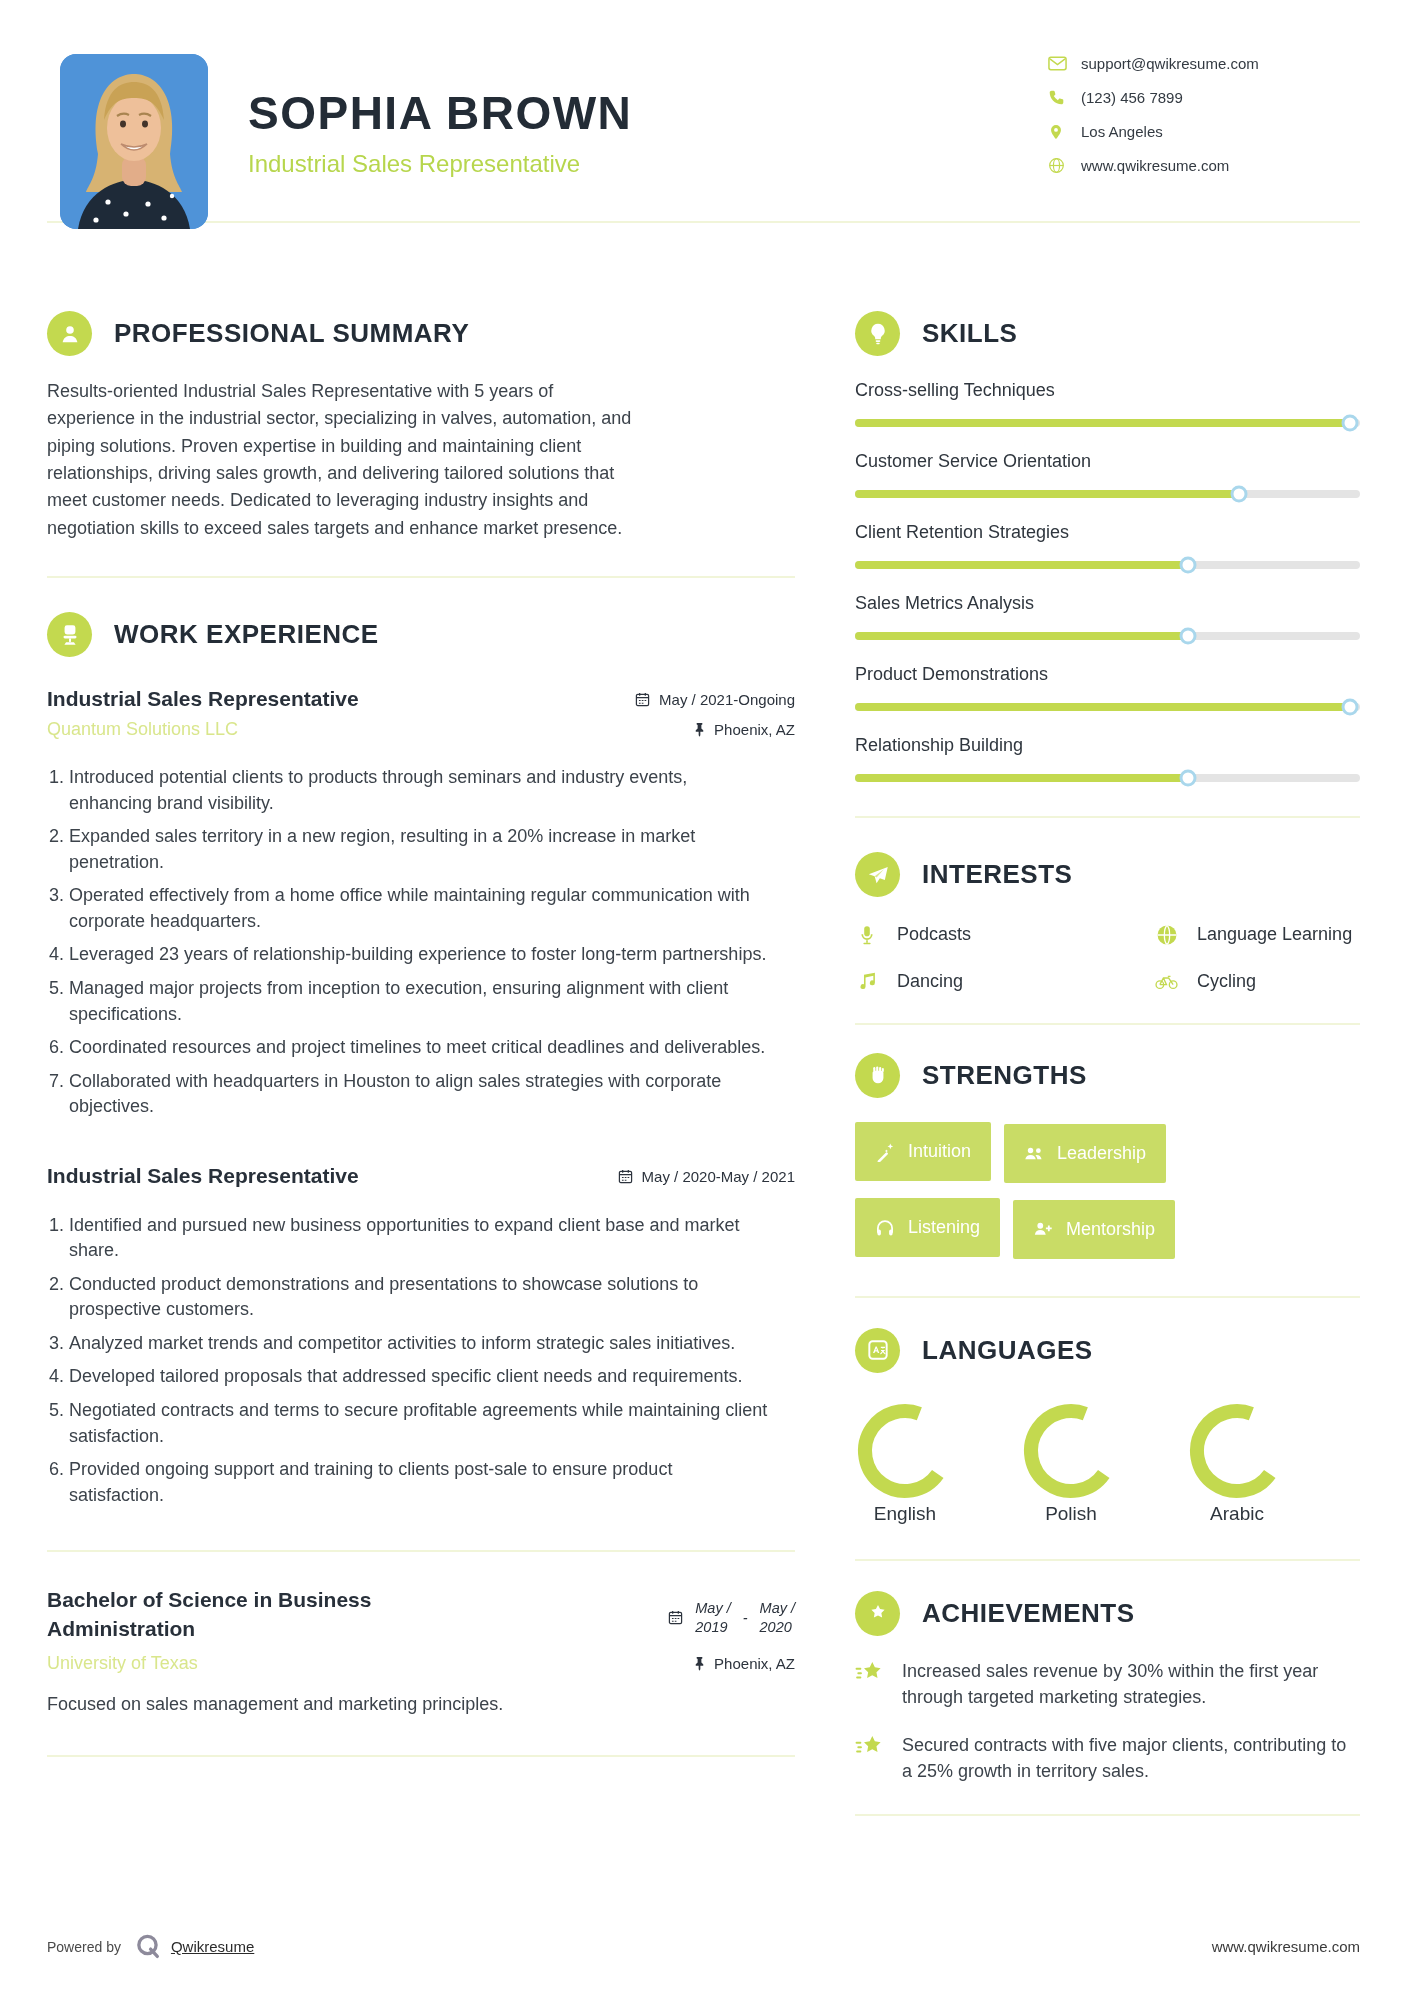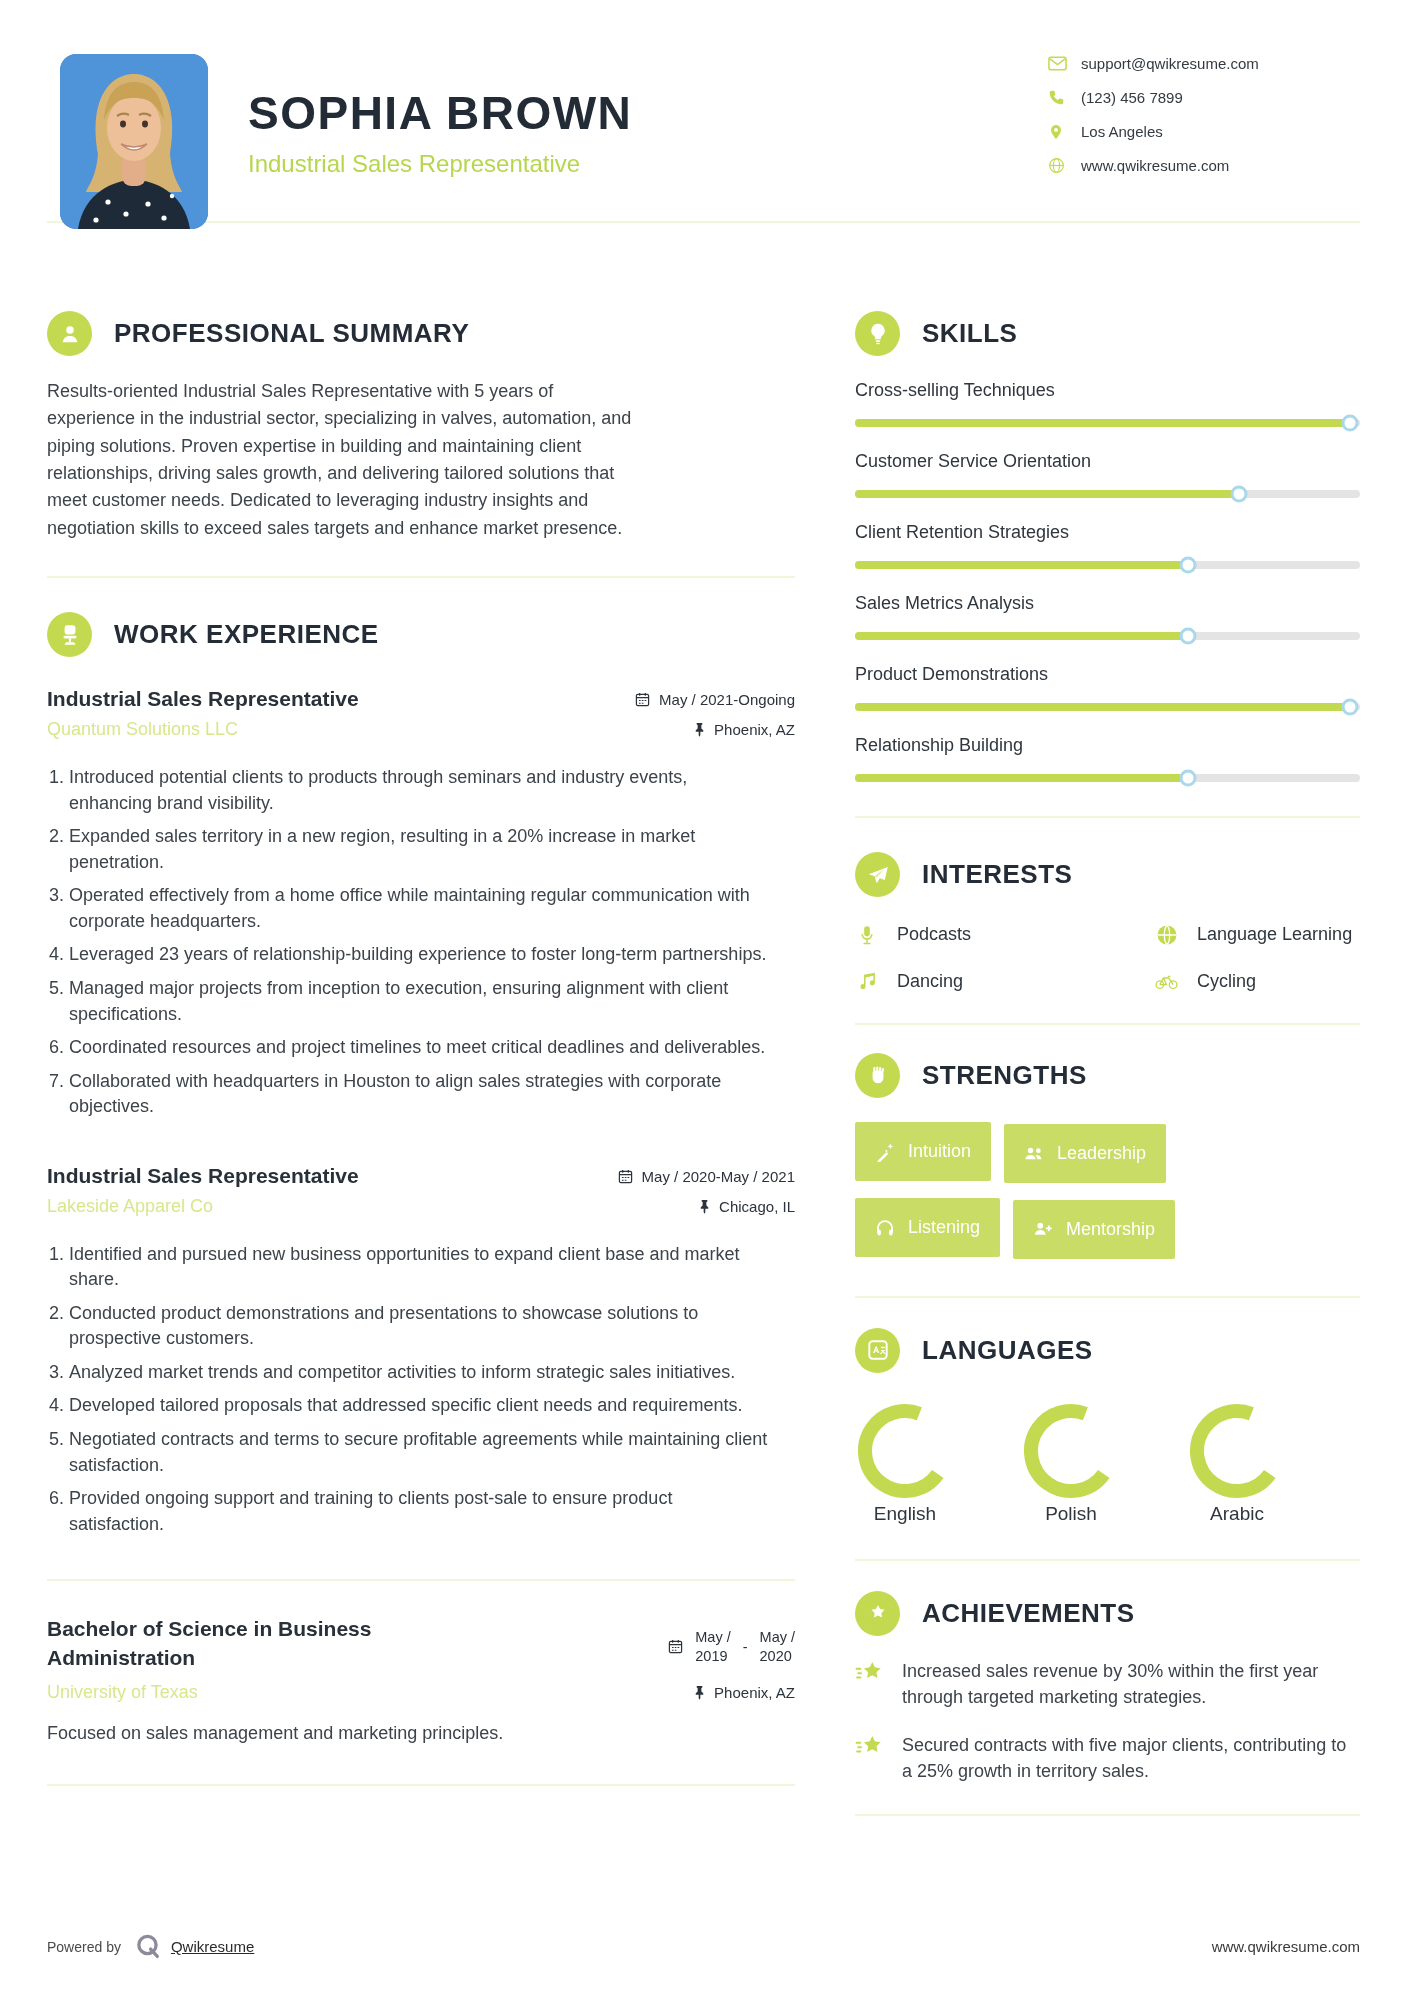--- a/index.html
+++ b/index.html
@@ -56,21 +56,21 @@
   .job-date{font-size:15px;color:#2c333d;display:flex;align-items:center;gap:9px;white-space:nowrap;padding-top:4px;}
   .job-sub{display:flex;justify-content:space-between;margin-top:8px;align-items:center;}
   .company{font-size:18px;color:var(--accent-light);font-weight:500;}
   .job-loc{font-size:15px;color:#2c333d;display:flex;align-items:center;gap:7px;}
   .dk-icon{width:15px;height:15px;color:#2c333d;display:inline-flex;}
   ol.bullets{margin:25px 0 0 22px;}
   ol.bullets li{font-size:18px;line-height:1.42;color:var(--body);margin-bottom:8px;max-width:700px;}
 
   .edu-head{display:flex;justify-content:space-between;margin-top:30px;}
   .edu-degree{font-size:21px;font-weight:700;color:#28303a;max-width:430px;line-height:1.35;}
-  .edu-date{display:flex;align-items:center;gap:12px;font-size:14.5px;color:#2c333d;padding-top:6px;}
+  .edu-date{display:flex;align-items:center;gap:12px;font-size:14.5px;color:#2c333d;padding-top:6px;font-style:italic;}
   .edu-date .stack{display:flex;flex-direction:column;line-height:1.25;}
   .edu-sub{display:flex;justify-content:space-between;margin-top:10px;align-items:center;}
   .edu-desc{margin-top:20px;font-size:18px;color:var(--body);}
 
   
   .skill{margin-top:24px;}
   .skill:first-of-type{margin-top:26px;}
   .skill-label{font-size:18px;color:#2f363e;margin-bottom:18px;}
   .track{position:relative;height:8px;border-radius:5px;background:var(--track);}
   .fill{position:absolute;left:0;top:0;height:8px;border-radius:5px;background:var(--accent);}
@@ -241,31 +241,20 @@
             <span class="dk-icon">
               <svg viewBox="0 0 16 16" fill="none" stroke="currentColor" stroke-width="1.3">
                   <rect x="1.5" y="2.5" width="13" height="12" rx="1.5"></rect>
                   <path d="M1.5 6h13M5 1v3M11 1v3"></path>
                   <path d="M4.2 9h1.8M7.2 9h1.8M10.2 9h1.8M4.2 12h1.8M7.2 12h1.8" stroke-width="1.1"></path>
                 </svg>
             </span>
             <span>May / 2020-May / 2021</span>
           </div>
         </div>
-        <div class="job-sub">
-          <div class="company">Lakeside Apparel Co</div>
-          <div class="job-loc">
-            <span class="dk-icon">
-              <svg viewBox="0 0 16 16" fill="currentColor">
-                  <path d="M5 1h6v1.6l-1 .6v3.6l2 2v1.6H8.9V14l-.9 1.6-.9-1.6v-3.6H4V8.8l2-2V3.2l-1-.6z"></path>
-                </svg>
-            </span>
-            <span>Chicago, IL</span>
-          </div>
-        </div>
         <ol class="bullets">
           <li>Identified and pursued new business opportunities to expand client base and market share.</li>
           <li>Conducted product demonstrations and presentations to showcase solutions to prospective customers.</li>
           <li>Analyzed market trends and competitor activities to inform strategic sales initiatives.</li>
           <li>Developed tailored proposals that addressed specific client needs and requirements.</li>
           <li>Negotiated contracts and terms to secure profitable agreements while maintaining client satisfaction.</li>
           <li>Provided ongoing support and training to clients post-sale to ensure product satisfaction.</li>
         </ol>
       </div>
 

